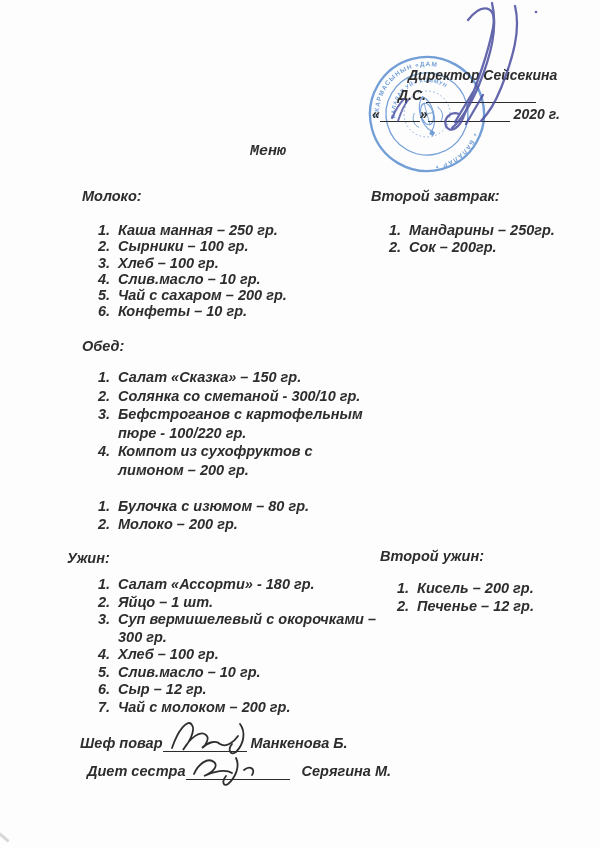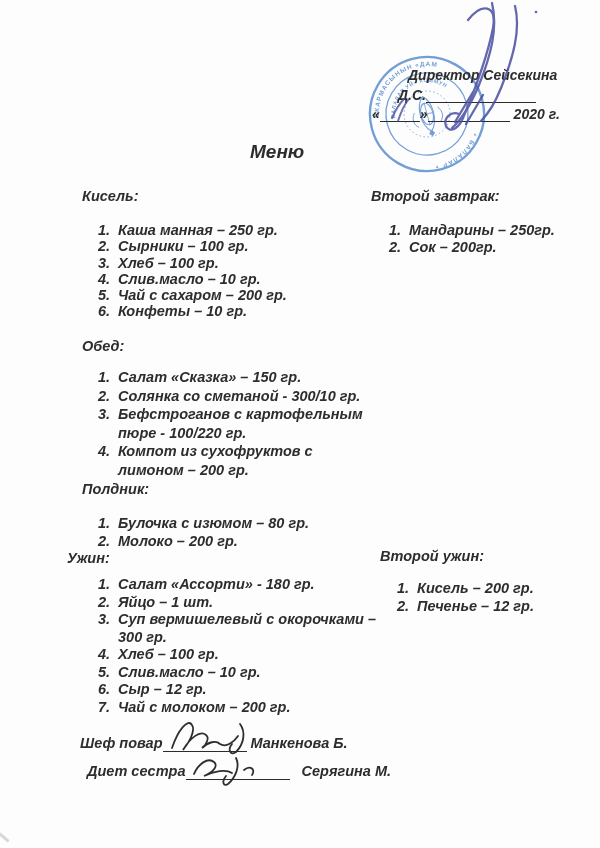--- a/index.html
+++ b/index.html
@@ -6,21 +6,21 @@
   .page{
     position:relative;width:600px;height:848px;background:#fdfdfd;overflow:hidden;
     font-family:"Liberation Sans",sans-serif;
   }
   .t{
     position:absolute;
     font-style:italic;font-weight:bold;
     font-size:14.5px;line-height:17px;color:#2d2d2d;
     white-space:nowrap;
   }
-  .title{font-size:19px;}
+  .title{font-size:15px;font-family:Liberation Mono, monospace;}
   .menu-sec{position:absolute;}
   .sec-head{font-style:italic;font-weight:bold;font-size:14.5px;line-height:17px;color:#2d2d2d;white-space:nowrap;}
   ol.items{list-style:none;margin:0;padding:0;}
   ol.items li{display:flex;font-style:italic;font-weight:bold;font-size:14.5px;color:#2d2d2d;}
   ol.items .num{flex:0 0 20px;width:20px;}
   ol.items .txt{flex:1;white-space:pre-line;}
   .lh16 li{line-height:16.3px;}
   .lh17 li{line-height:17px;}
   .lh175 li{line-height:17.5px;}
   .lh18 li{line-height:18px;}
@@ -74,21 +74,21 @@
     <span>«</span>
       <span class="uline" style="width:40px;"></span>
       <span>»</span>
       <span class="uline" style="width:82px;"></span>
       <span style="margin-left:4px;">2020 г.</span>
   </div>
 
   <div class="t title layer-text" style="left:250px;top:143px;">Меню</div>
 
   <div class="menu-sec" style="left:82px;top:188px;width:300px;">
-    <div class="sec-head">Кисель:</div>
+    <div class="sec-head">Молоко:</div>
     <ol class="items lh16" style="margin-top:17px;margin-left:16px;">
         <li>
           <span class="num">1.</span>
           <span class="txt">Каша манная – 250 гр.</span>
         </li>
         <li>
           <span class="num">2.</span>
           <span class="txt">Сырники – 100 гр.</span>
         </li>
         <li>
@@ -142,21 +142,20 @@
         </li>
         <li>
           <span class="num">4.</span>
           <span class="txt">Компот из сухофруктов с
 лимоном – 200 гр.</span>
         </li>
       </ol>
   </div>
 
   <div class="menu-sec" style="left:82px;top:481px;width:300px;">
-    <div class="sec-head">Полдник:</div>
     <ol class="items lh18" style="margin-top:16px;margin-left:16px;">
         <li>
           <span class="num">1.</span>
           <span class="txt">Булочка с изюмом – 80 гр.</span>
         </li>
         <li>
           <span class="num">2.</span>
           <span class="txt">Молоко – 200 гр.</span>
         </li>
       </ol>

